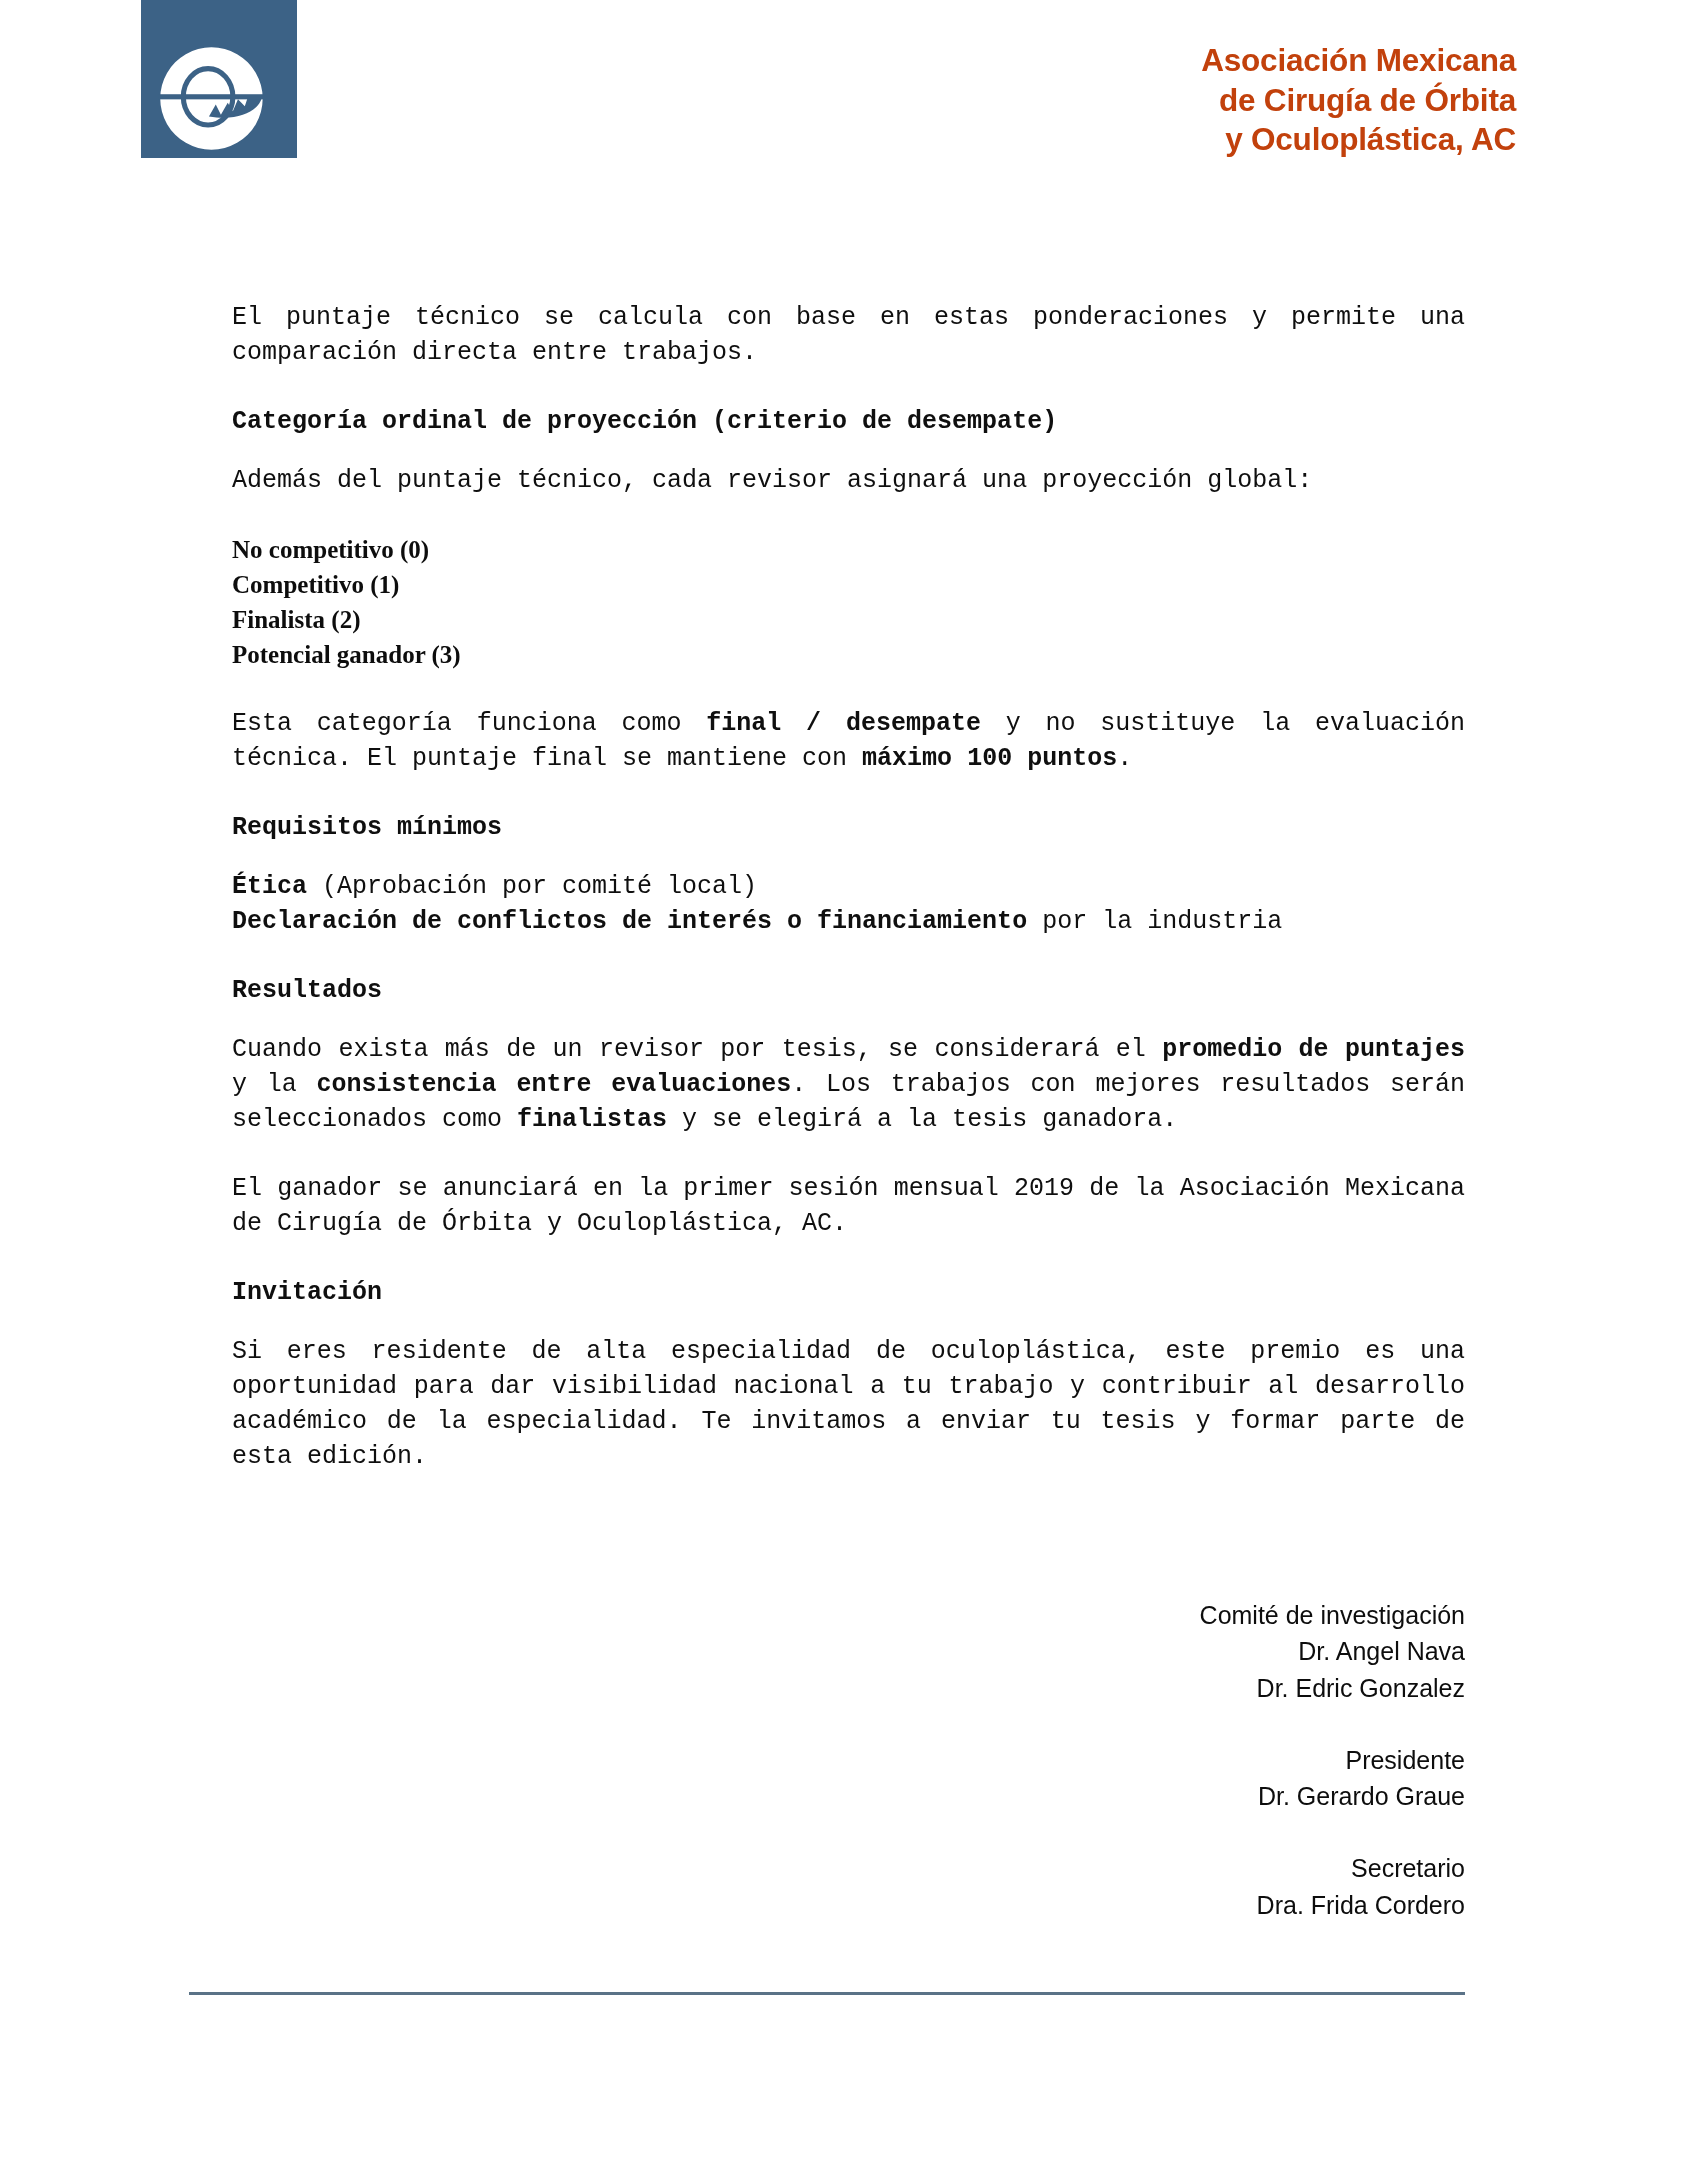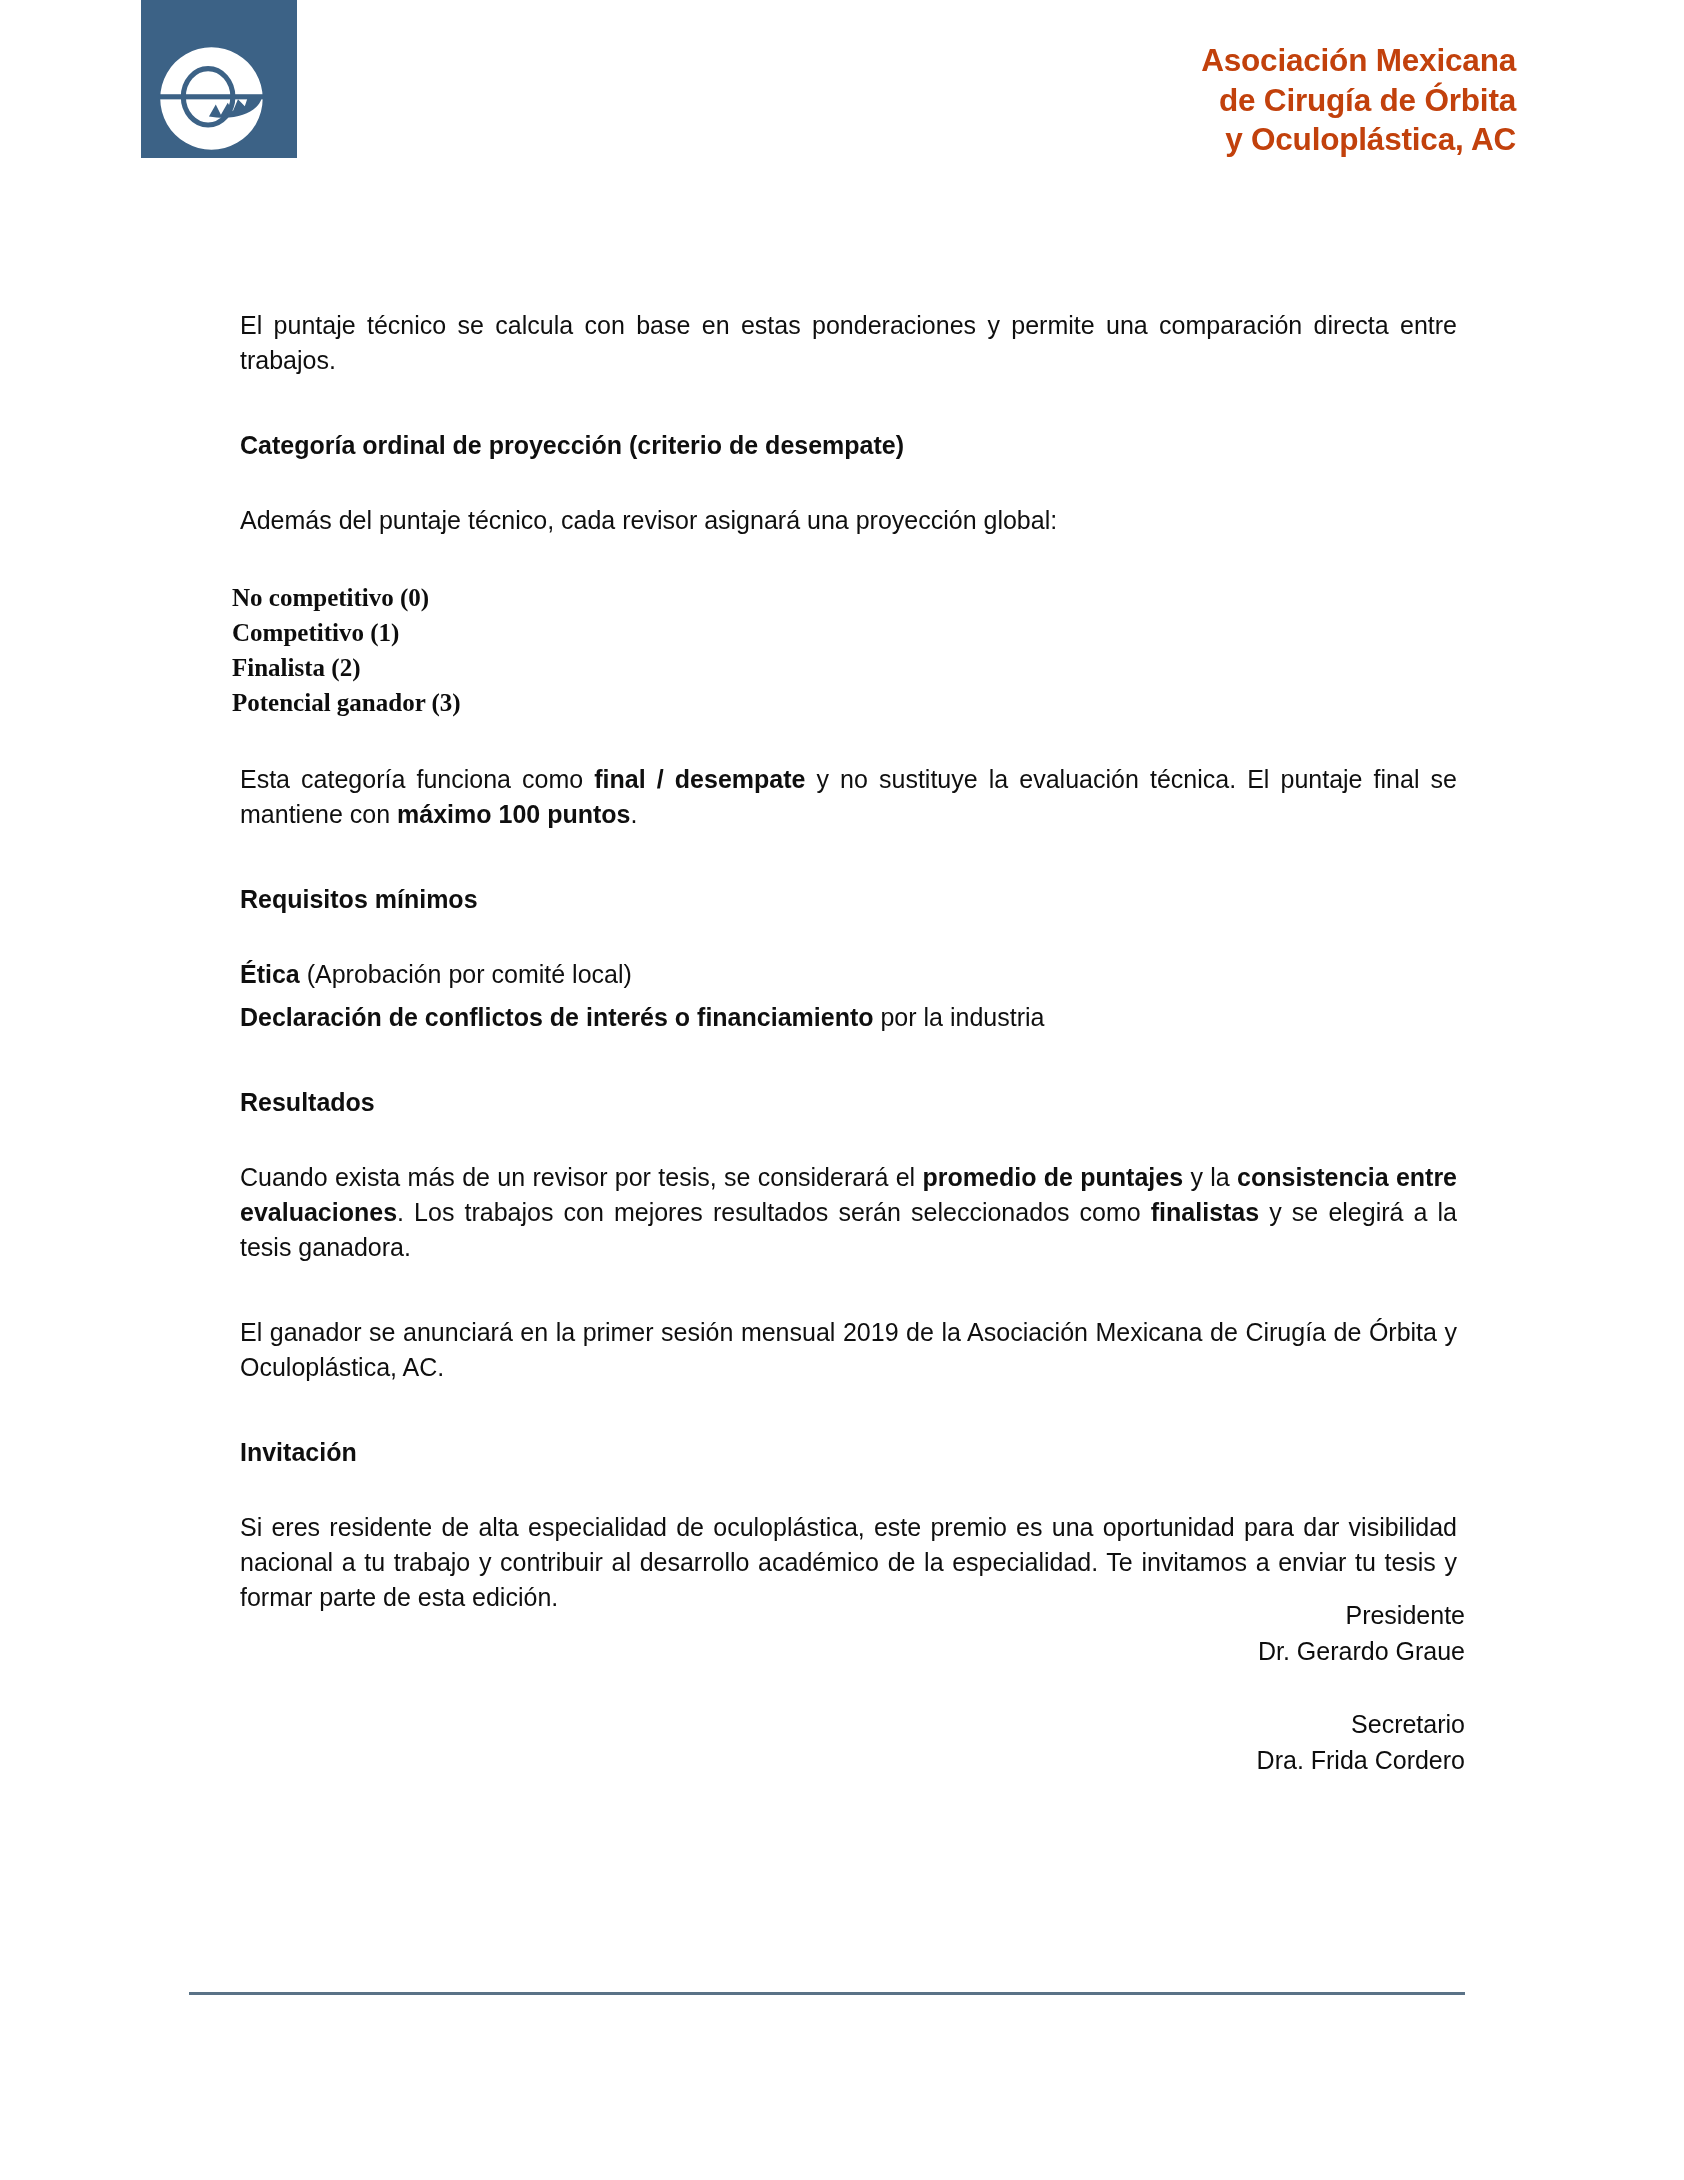--- a/index.html
+++ b/index.html
@@ -54,24 +54,25 @@
 
   
   .content {
     position: absolute;
     left: 232px;
     top: 300px;
     width: 1233px;
   }
 
   p, .line, .heading {
-    margin: 8px;
+    margin: 0;
     font-size: 25px;
     line-height: 1.40;
     color: #0f0f0f;
+    font-family: Liberation Mono, monospace;
   }
   .just { text-align: justify; text-justify: inter-word; }
 
   .heading {
     font-weight: bold;
     font-size: 25px;
   }
 
   .gap-sm { height: 24px; }
   .gap-md { height: 34px; }
@@ -175,20 +176,25 @@
   <div class="gap-md"></div>
 
   <div class="heading">Invitación</div>
   <div class="gap-sm"></div>
   <p class="just">Si eres residente de alta especialidad de oculoplástica, este premio es una oportunidad para dar visibilidad nacional a tu trabajo y contribuir al desarrollo académico de la especialidad. Te invitamos a enviar tu tesis y formar parte de esta edición.</p>
 
 </div>
 
 <div class="signatures">
 
+  <div class="sig-group">
+    <span class="sig-line">Comité de investigación</span>
+    <span class="sig-line">Dr. Angel Nava</span>
+    <span class="sig-line">Dr. Edric Gonzalez</span>
+  </div>
 
   <div class="sig-group">
     <span class="sig-line">Presidente</span>
     <span class="sig-line">Dr. Gerardo Graue</span>
   </div>
 
   <div class="sig-group">
     <span class="sig-line">Secretario</span>
     <span class="sig-line">Dra. Frida Cordero</span>
   </div>

